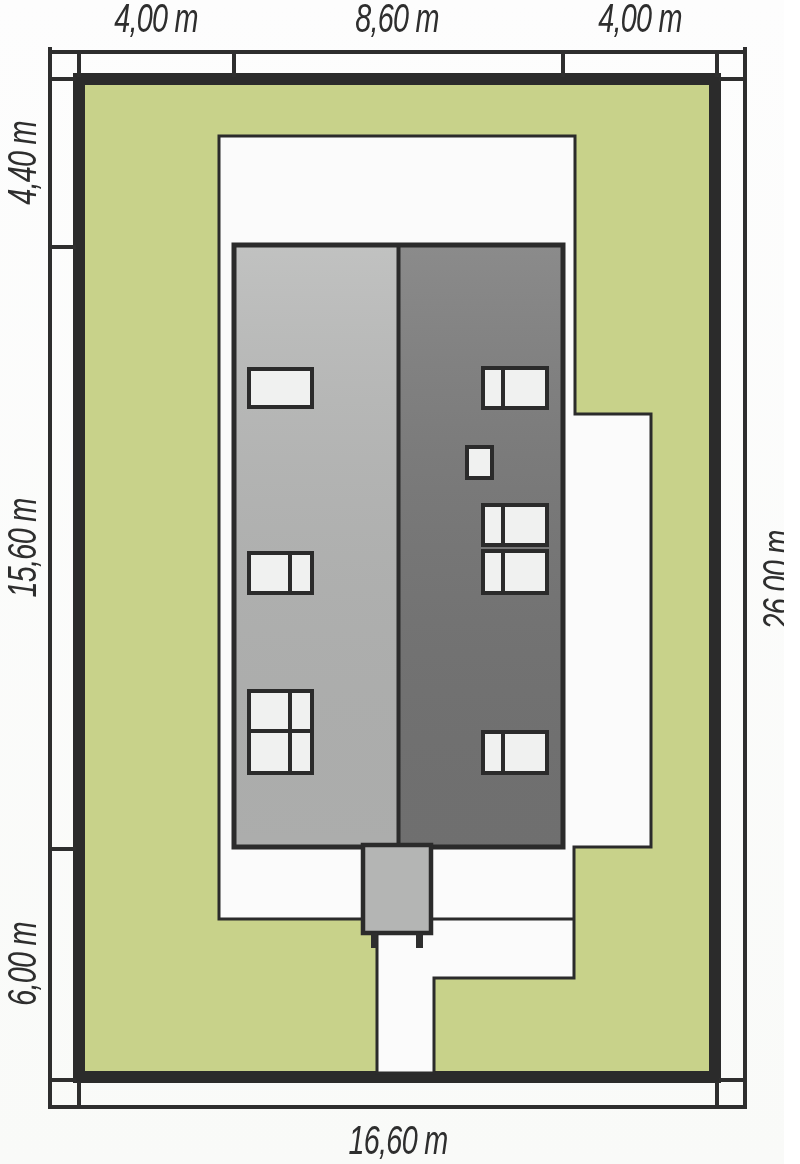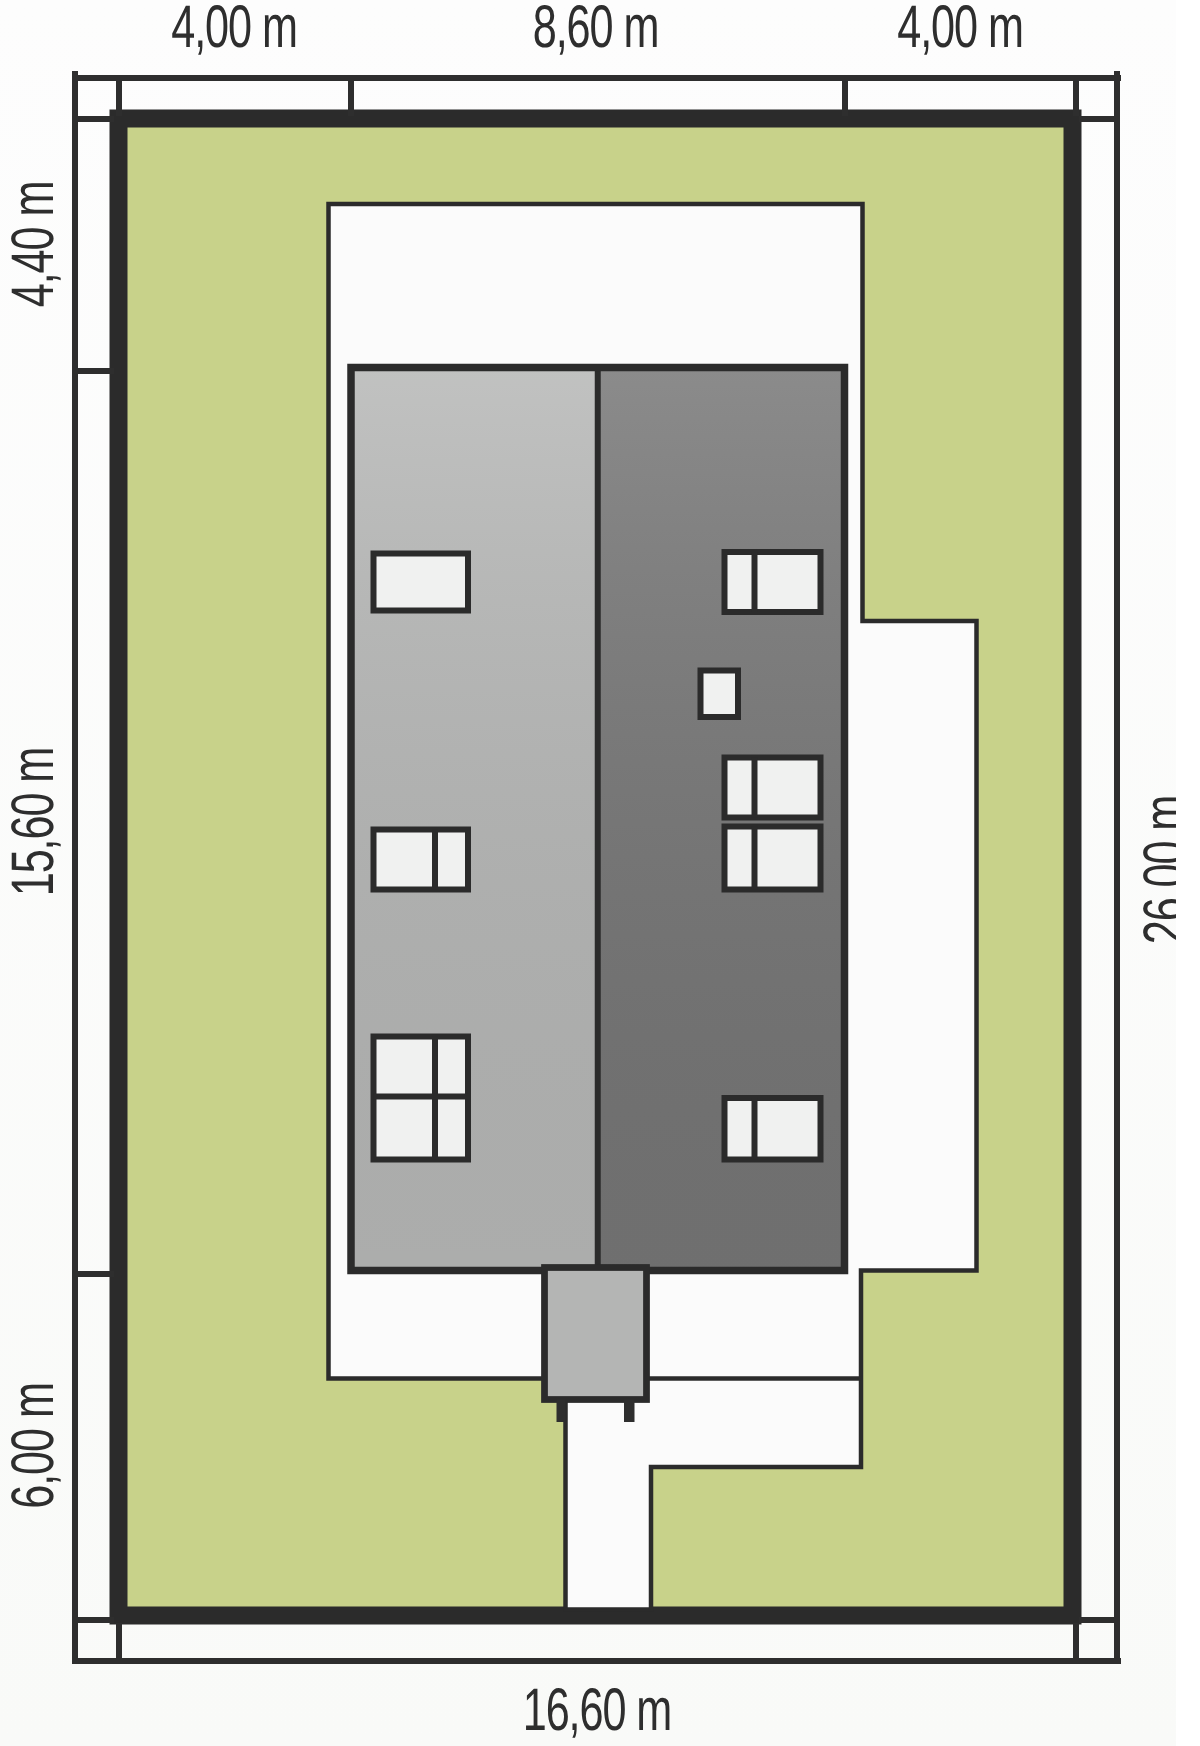--- a/index.html
+++ b/index.html
@@ -2,20 +2,21 @@
 <html style="--lawn: #c8d28a; --roof-left: #b5b6b5; --roof-right: #757575; --chimney: #b4b5b4; --paving: #fbfbfb; --window: #f0f1f0; --outline: #2b2b2b; --ink: #2e2e2e;"><head>
 <meta charset="utf-8">
 <style>
   html,body{margin:0;padding:0;background:#ffffff;}
   .stage{
     position:relative;
     width:784px;height:1164px;
     background:linear-gradient(180deg,#fdfdfd 0%,#f9faf8 100%);
     font-family:"Liberation Sans","DejaVu Sans",sans-serif;
     overflow:hidden;
+    font-style:italic;
   }
   .plan-svg{position:absolute;left:0;top:0;}
   .dim-label{
     position:absolute;
     font-size:40px;
     line-height:1;
     letter-spacing:-1px;
     color:var(--ink,#2e2e2e);
     white-space:nowrap;
     transform:translate(-50%,-50%) scaleX(0.72);

